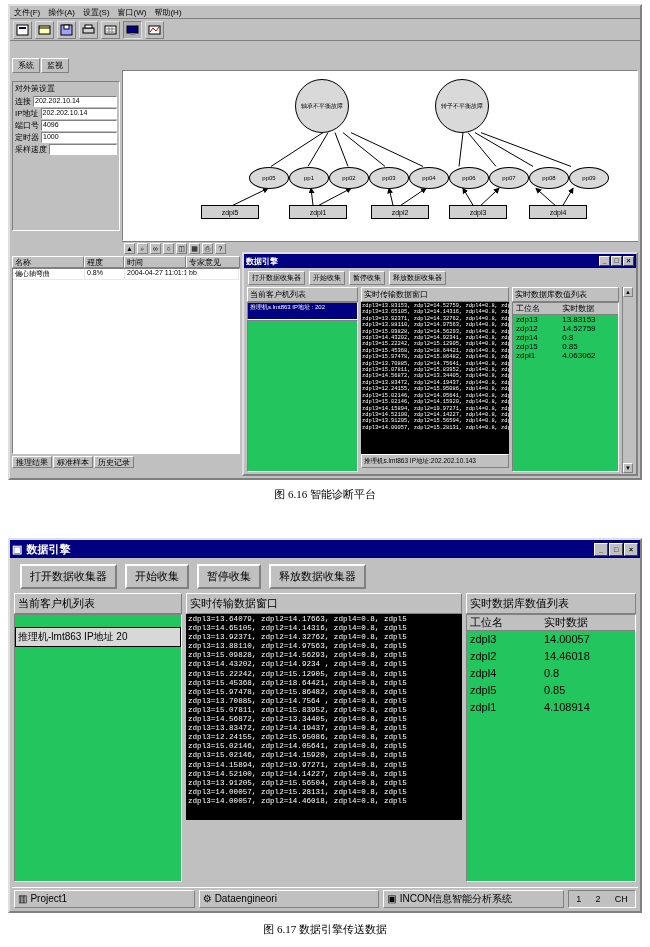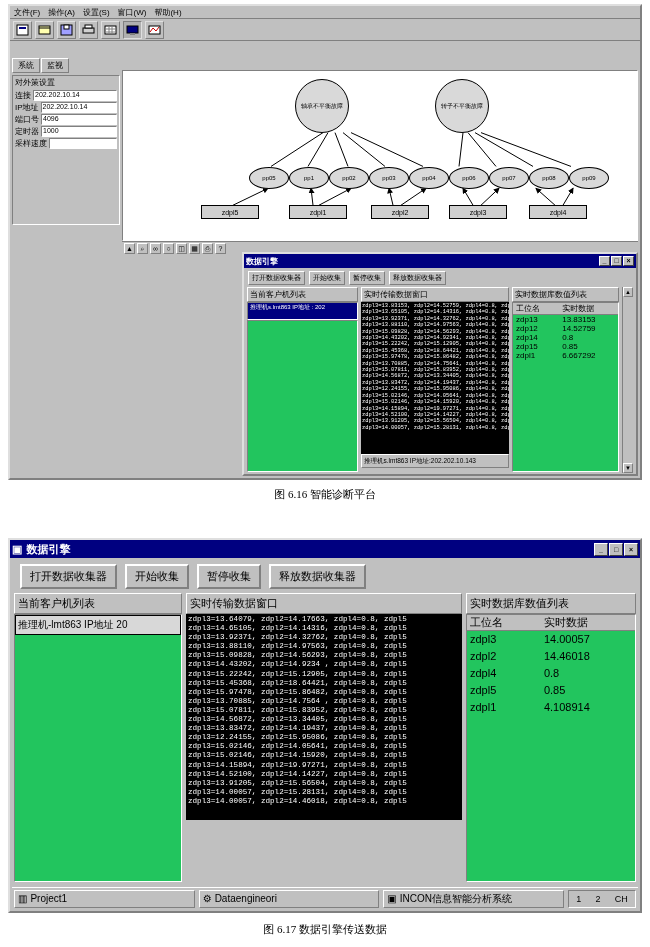--- a/index.html
+++ b/index.html
@@ -333,21 +333,21 @@
       </div>
   </div>
 
   <div class="f16-body">
 
     <div class="f16-left">
       <div class="side-tabs">
         <div class="side-tab">系统</div>
         <div class="side-tab">监视</div>
       </div>
-      <div class="panel-box" style="margin-top:2px; height:150px;">
+      <div class="panel-box" style="margin-top:8px; height:150px;">
         <div style="font-size:8px; padding:1px 2px;">对外策设置</div>
         <div class="field-row">
           <span class="lbl">连接</span>
           <span class="inp">202.202.10.14</span>
         </div>
         <div class="field-row">
           <span class="lbl">IP地址</span>
           <span class="inp">202.202.10.14</span>
         </div>
         <div class="field-row">
@@ -451,20 +451,41 @@
         <div class="dtb">⌕</div>
         <div class="dtb">∞</div>
         <div class="dtb">○</div>
         <div class="dtb">◫</div>
         <div class="dtb">▦</div>
         <div class="dtb">⎙</div>
         <div class="dtb">?</div>
       </div>
     </div>
 
+    <div class="f16-list">
+      <div class="lv-head">
+        <div style="width:72px;">名称</div>
+        <div style="width:40px;">程度</div>
+        <div style="width:62px;">时间</div>
+        <div style="flex:1;">专家意见</div>
+      </div>
+      <div class="lv-body sunken" style="height:186px;">
+        <div class="lv-row">
+          <div style="width:72px;">偏心轴弯曲</div>
+          <div style="width:40px;">0.8%</div>
+          <div style="width:62px;">2004-04-27 11:01:18</div>
+          <div style="flex:1;">bb</div>
+        </div>
+      </div>
+      <div class="tabstrip" style="margin-top:2px;">
+        <div>推理结果</div>
+        <div>标准样本</div>
+        <div>历史记录</div>
+      </div>
+    </div>
 
     <div class="de-win">
       <div class="titlebar">
         <span class="tb-text">数据引擎</span>
         <span class="tb-btns">
           <span class="tb-btn">_</span>
           <span class="tb-btn">□</span>
           <span class="tb-btn">×</span>
         </span>
       </div>
@@ -526,21 +547,21 @@
             <div class="kv-row">
                 <div class="k">zdp14</div>
                 <div class="v">0.8</div>
               </div>
             <div class="kv-row">
                 <div class="k">zdp15</div>
                 <div class="v">0.85</div>
               </div>
             <div class="kv-row">
                 <div class="k">zdpl1</div>
-                <div class="v">6.667292</div>
+                <div class="v">4.063062</div>
               </div>
           </div>
         </div>
 
         <div class="scroll-v" style="height:186px;">
           <div class="sb-btn">▲</div>
           <div class="sb-btn">▼</div>
         </div>
       </div>
     </div>
@@ -567,21 +588,21 @@
       <div class="f17-btn">开始收集</div>
       <div class="f17-btn">暂停收集</div>
       <div class="f17-btn">释放数据收集器</div>
     </div>
 
     <div class="f17-cols">
 
       <div style="width:168px;">
         <div class="f17-head">当前客户机列表</div>
         <div class="white-box" style="height:268px;">
-          <div style="font-size:10px; padding:2px 2px; border:1px solid #000; background:#d8d8d8; white-space:nowrap; overflow:hidden;">推理机-lmt863  IP地址  20</div>
+          <div style="font-size:10px; padding:2px 2px; border:1px solid #000; background:#d8d8d8; white-space:nowrap; overflow:hidden;margin-top:12px;">推理机-lmt863  IP地址  20</div>
         </div>
       </div>
 
       <div style="width:276px;">
         <div class="f17-head">实时传输数据窗口</div>
         <div class="f17-stream" style="height:206px;">zdpl3=13.64079, zdpl2=14.17663, zdpl4=0.8, zdpl5
 zdpl3=14.65105, zdpl2=14.14316, zdpl4=0.8, zdpl5
 zdpl3=13.92371, zdpl2=14.32762, zdpl4=0.8, zdpl5
 zdpl3=13.88110, zdpl2=14.97563, zdpl4=0.8, zdpl5
 zdpl3=15.09828, zdpl2=14.56293, zdpl4=0.8, zdpl5

